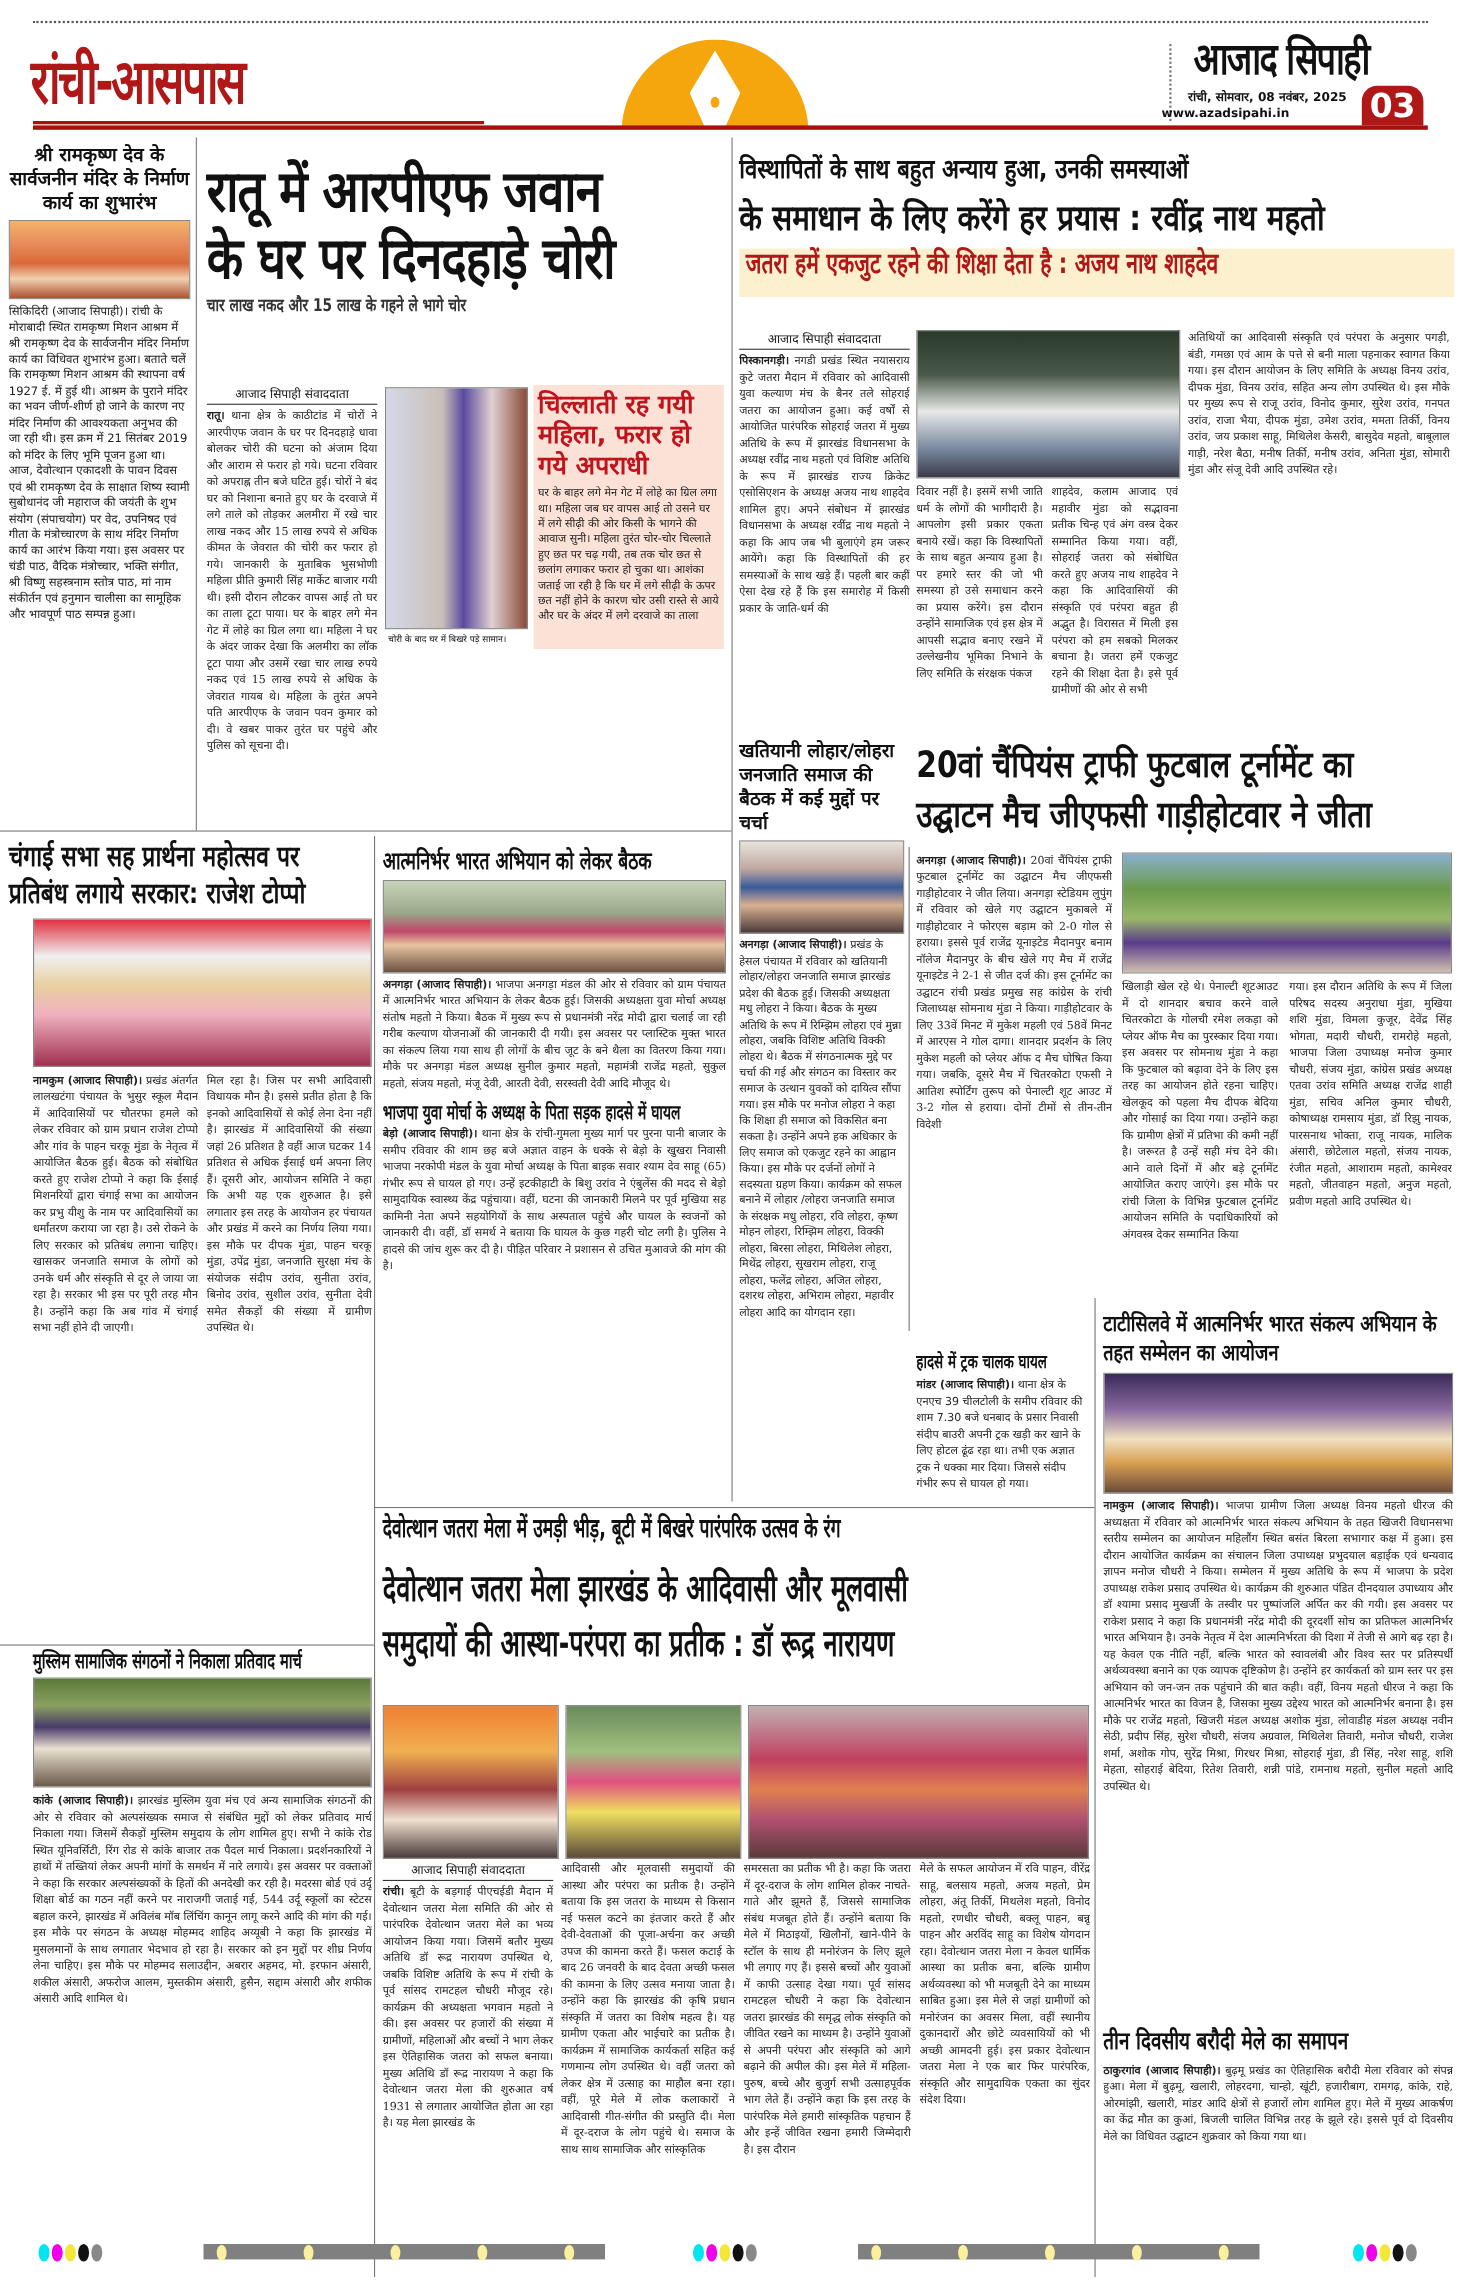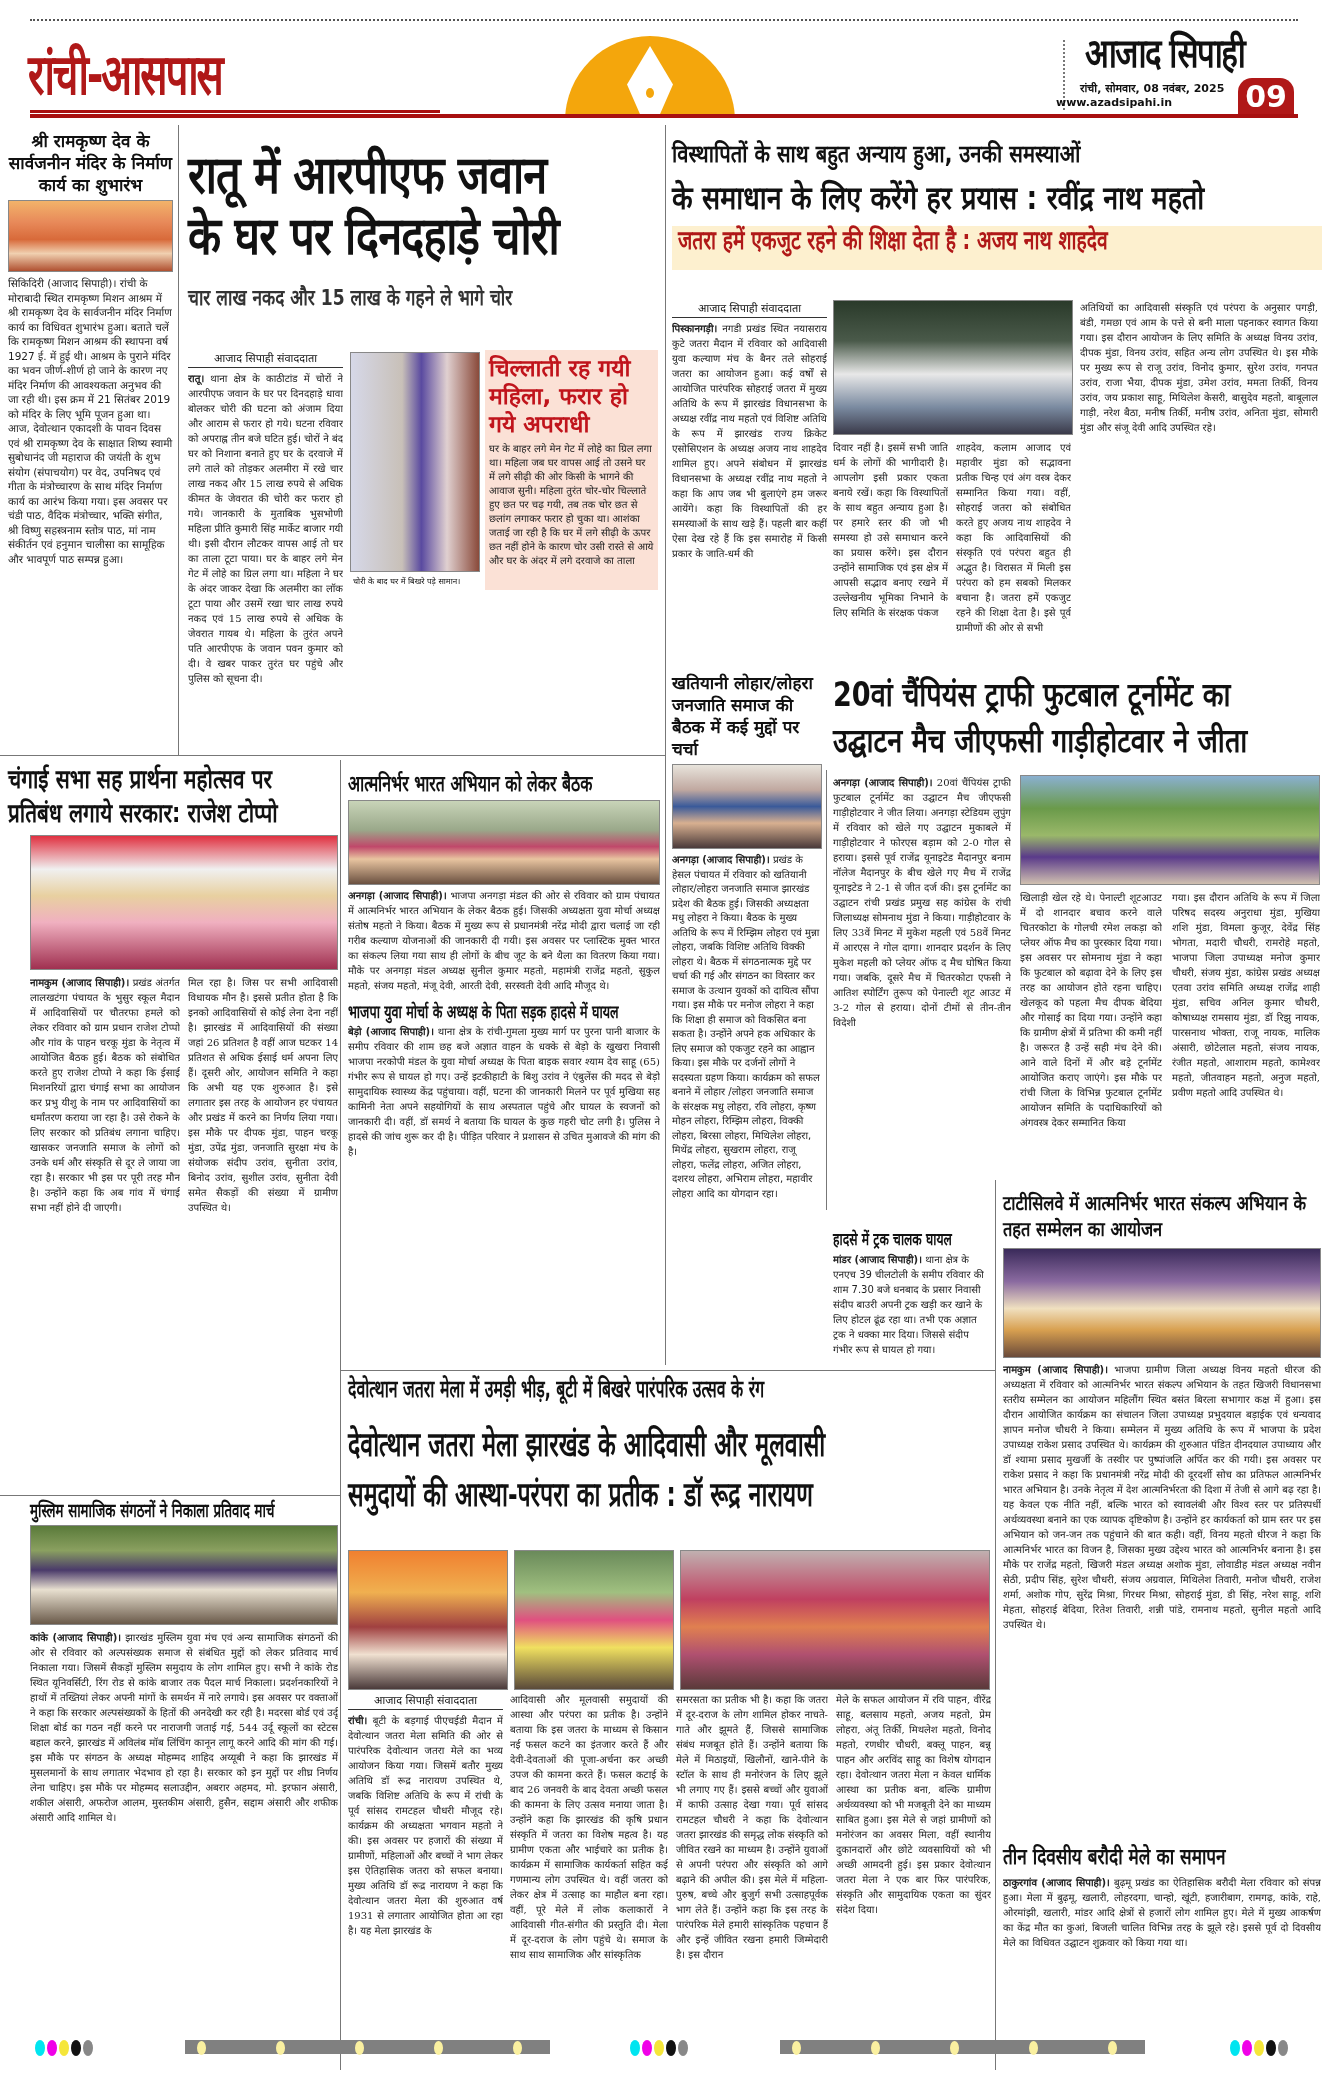--- a/index.html
+++ b/index.html
@@ -52,41 +52,41 @@
 <div class="abs section-title">रांची-आसपास</div>
 <div class="abs pen-logo">
     <div class="arc"></div>
     <div class="nib"></div>
     <div class="dot"></div>
   </div>
 <div class="abs brand-sep"></div>
 <div class="abs brand">आजाद सिपाही</div>
 <div class="abs dateline">रांची, सोमवार, 08 नवंबर, 2025</div>
 <div class="abs website">www.azadsipahi.in</div>
-<div class="abs pageno">09</div>
+<div class="abs pageno">03</div>
 <div class="abs mast-rule2"></div>
 <div class="abs mast-rule"></div>
 
 <div class="abs vline" style="left:178px;top:125px;height:630px"></div>
 <div class="abs vline" style="left:665px;top:125px;height:1240px"></div>
 <div class="abs hline" style="left:0;top:755px;width:665px"></div>
 <div class="abs vline" style="left:340px;top:760px;height:1310px"></div>
 <div class="abs vline" style="left:995px;top:1180px;height:890px"></div>
 <div class="abs vline" style="left:826px;top:770px;height:440px"></div>
 
 <div class="abs" style="left:8px;top:130px;width:165px">
   <div class="hd" style="font-size:17px;text-align:center;line-height:22px">श्री रामकृष्ण देव के सार्वजनीन मंदिर के निर्माण कार्य का शुभारंभ</div>
   <div class="photo ph-temple" style="height:72px;margin:4px 0"></div>
   <div class="body" style="font-family:'DejaVu Sans',sans-serif;font-size:10.5px;line-height:14.5px;height:510px;text-align:left">सिकिदिरी (आजाद सिपाही)। रांची के मोराबादी स्थित रामकृष्ण मिशन आश्रम में श्री रामकृष्ण देव के सार्वजनीन मंदिर निर्माण कार्य का विधिवत शुभारंभ हुआ। बताते चलें कि रामकृष्ण मिशन आश्रम की स्थापना वर्ष 1927 ई. में हुई थी। आश्रम के पुराने मंदिर का भवन जीर्ण-शीर्ण हो जाने के कारण नए मंदिर निर्माण की आवश्यकता अनुभव की जा रही थी। इस क्रम में 21 सितंबर 2019 को मंदिर के लिए भूमि पूजन हुआ था। आज, देवोत्थान एकादशी के पावन दिवस एवं श्री रामकृष्ण देव के साक्षात शिष्य स्वामी सुबोधानंद जी महाराज की जयंती के शुभ संयोग (संपाचयोग) पर वेद, उपनिषद एवं गीता के मंत्रोच्चारण के साथ मंदिर निर्माण कार्य का आरंभ किया गया। इस अवसर पर चंडी पाठ, वैदिक मंत्रोच्चार, भक्ति संगीत, श्री विष्णु सहस्त्रनाम स्तोत्र पाठ, मां नाम संकीर्तन एवं हनुमान चालीसा का सामूहिक और भावपूर्ण पाठ सम्पन्न हुआ।</div>
 </div>
 
 <div class="abs" style="left:188px;top:145px;width:470px">
   <div class="hd" style="font-size:52px;line-height:60px;letter-spacing:-1px"><span class="cond" style="transform:scaleX(.83)">रातू में आरपीएफ जवान</span></div>
   <div class="hd" style="font-size:52px;line-height:62px;letter-spacing:-1px"><span class="cond" style="transform:scaleX(.83)">के घर पर दिनदहाड़े चोरी</span></div>
-  <div class="hd" style="font-size:22px;color:#333;margin-top:19px"><span class="cond" style="transform:scaleX(.78)">चार लाख नकद और 15 लाख के गहने ले भागे चोर</span></div>
+  <div class="hd" style="font-size:16px;color:#333;margin-top:2px"><span class="cond" style="transform:scaleX(.78)">चार लाख नकद और 15 लाख के गहने ले भागे चोर</span></div>
 </div>
 <div class="abs" style="left:188px;top:350px;width:155px">
   <div class="byline">आजाद सिपाही संवाददाता</div>
   <div class="body" style="height:385px;margin-top:3px"><b>रातू।</b> <span>थाना क्षेत्र के काठीटांड में चोरों ने आरपीएफ जवान के घर पर दिनदहाड़े धावा बोलकर चोरी की घटना को अंजाम दिया और आराम से फरार हो गये। घटना रविवार को अपराह्न तीन बजे घटित हुई। चोरों ने बंद घर को निशाना बनाते हुए घर के दरवाजे में लगे ताले को तोड़कर अलमीरा में रखे चार लाख नकद और 15 लाख रुपये से अधिक कीमत के जेवरात की चोरी कर फरार हो गये। जानकारी के मुताबिक भुसभोणी महिला प्रीति कुमारी सिंह मार्केट बाजार गयी थी। इसी दौरान लौटकर वापस आई तो घर का ताला टूटा पाया। घर के बाहर लगे मेन गेट में लोहे का ग्रिल लगा था। महिला ने घर के अंदर जाकर देखा कि अलमीरा का लॉक टूटा पाया और उसमें रखा चार लाख रुपये नकद एवं 15 लाख रुपये से अधिक के जेवरात गायब थे। महिला के तुरंत अपने पति आरपीएफ के जवान पवन कुमार को दी। वे खबर पाकर तुरंत घर पहुंचे और पुलिस को सूचना दी।</span></div>
 </div>
 <div class="abs photo ph-room" style="left:350px;top:352px;width:130px;height:220px"></div>
 <div class="abs caption" style="left:350px;top:574px;width:130px;font-size:8px">चोरी के बाद घर में बिखरे पड़े सामान।</div>
 <div class="abs body" style="left:350px;top:592px;width:130px;height:145px"></div>
 <div class="abs boxed-pink" style="left:485px;top:350px;width:173px;height:240px;padding:4px">
   <div class="hd" style="font-size:23px;color:#c0141c;line-height:28px">चिल्लाती रह गयी महिला, फरार हो गये अपराधी</div>

